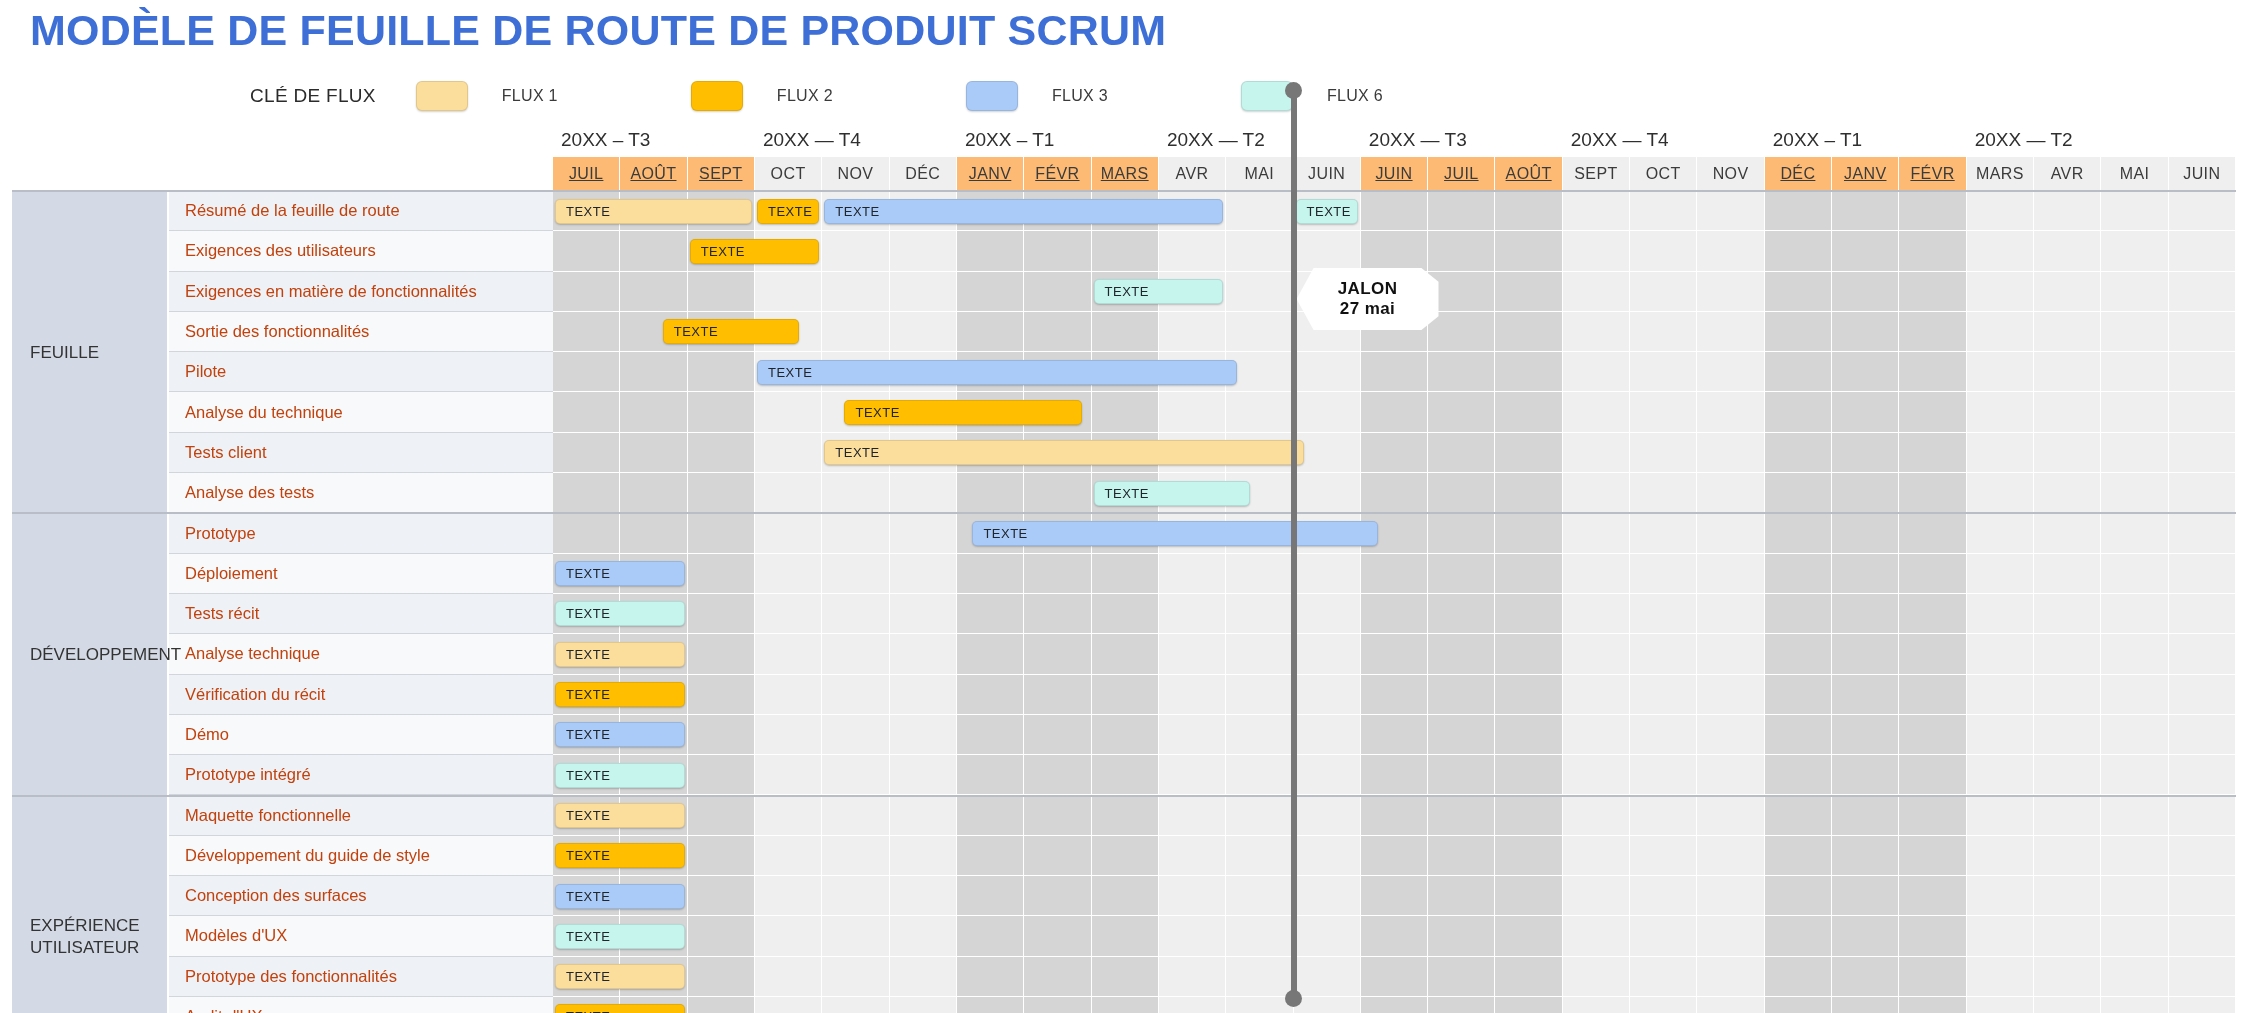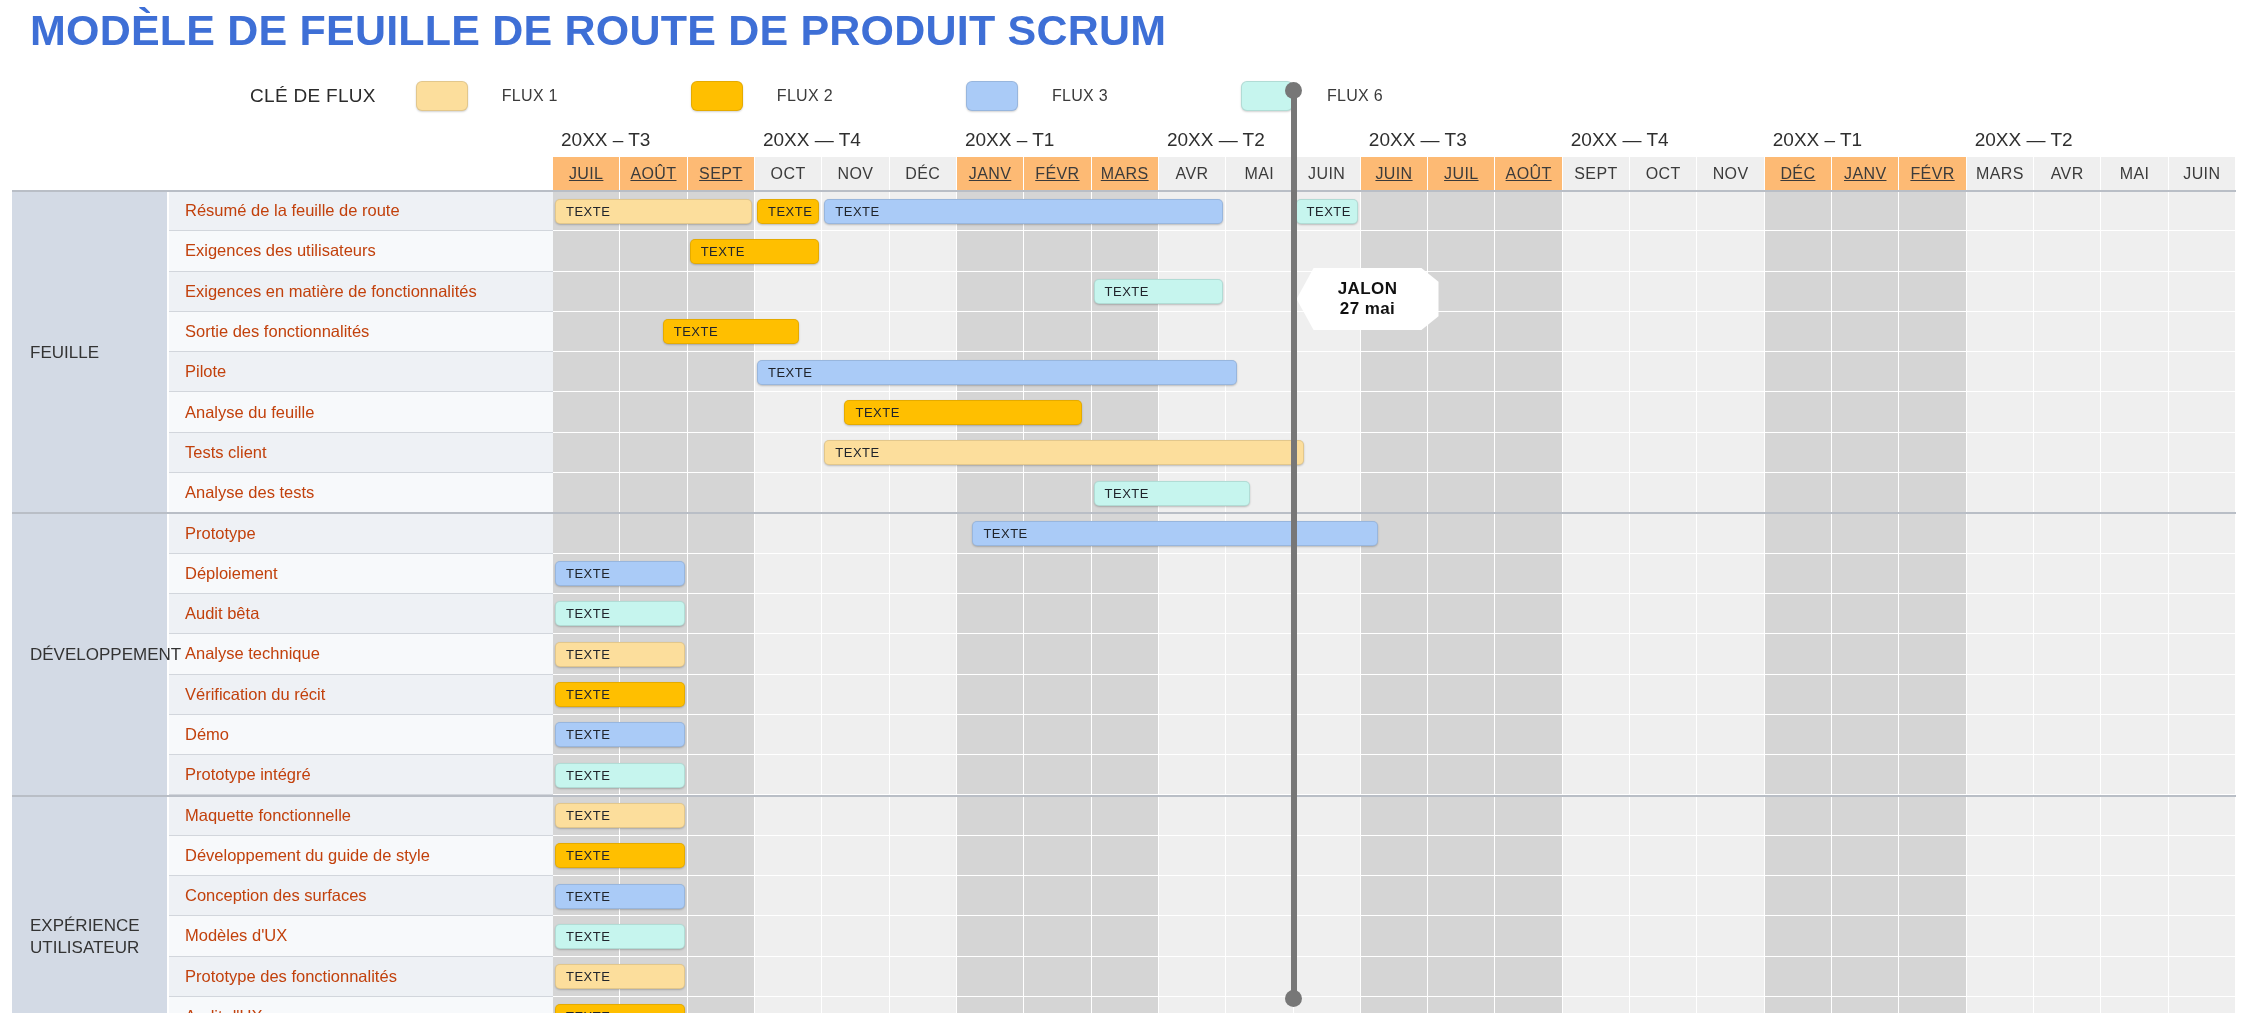--- a/index.html
+++ b/index.html
@@ -325,21 +325,21 @@
             <div class="gcell dark" style="left: 1279.08px; width: 67.32px;"></div>
             <div class="gcell dark" style="left: 1346.4px; width: 67.32px;"></div>
             <div class="gcell light" style="left: 1413.72px; width: 67.32px;"></div>
             <div class="gcell light" style="left: 1481.04px; width: 67.32px;"></div>
             <div class="gcell light" style="left: 1548.36px; width: 67.32px;"></div>
             <div class="gcell light" style="left: 1615.68px; width: 67.32px;"></div>
             <div class="bar" style="left: 203.96px; width: 479.704px; background: rgb(170, 203, 247);">TEXTE</div>
           </div>
         </div>
         <div class="trow">
-          <div class="lbl-task alt">Analyse du feuille</div>
+          <div class="lbl-task alt">Analyse du technique</div>
           <div class="cellband" style="width: 1683px;">
             <div class="gcell dark" style="left: 0px; width: 67.32px;"></div>
             <div class="gcell dark" style="left: 67.32px; width: 67.32px;"></div>
             <div class="gcell dark" style="left: 134.64px; width: 67.32px;"></div>
             <div class="gcell light" style="left: 201.96px; width: 67.32px;"></div>
             <div class="gcell light" style="left: 269.28px; width: 67.32px;"></div>
             <div class="gcell light" style="left: 336.6px; width: 67.32px;"></div>
             <div class="gcell dark" style="left: 403.92px; width: 67.32px;"></div>
             <div class="gcell dark" style="left: 471.24px; width: 67.32px;"></div>
             <div class="gcell dark" style="left: 538.56px; width: 67.32px;"></div>
@@ -482,21 +482,21 @@
             <div class="gcell dark" style="left: 1279.08px; width: 67.32px;"></div>
             <div class="gcell dark" style="left: 1346.4px; width: 67.32px;"></div>
             <div class="gcell light" style="left: 1413.72px; width: 67.32px;"></div>
             <div class="gcell light" style="left: 1481.04px; width: 67.32px;"></div>
             <div class="gcell light" style="left: 1548.36px; width: 67.32px;"></div>
             <div class="gcell light" style="left: 1615.68px; width: 67.32px;"></div>
             <div class="bar" style="left: 2px; width: 129.64px; background: rgb(170, 203, 247);">TEXTE</div>
           </div>
         </div>
         <div class="trow">
-          <div class="lbl-task">Audit bêta</div>
+          <div class="lbl-task">Tests récit</div>
           <div class="cellband" style="width: 1683px;">
             <div class="gcell dark" style="left: 0px; width: 67.32px;"></div>
             <div class="gcell dark" style="left: 67.32px; width: 67.32px;"></div>
             <div class="gcell dark" style="left: 134.64px; width: 67.32px;"></div>
             <div class="gcell light" style="left: 201.96px; width: 67.32px;"></div>
             <div class="gcell light" style="left: 269.28px; width: 67.32px;"></div>
             <div class="gcell light" style="left: 336.6px; width: 67.32px;"></div>
             <div class="gcell dark" style="left: 403.92px; width: 67.32px;"></div>
             <div class="gcell dark" style="left: 471.24px; width: 67.32px;"></div>
             <div class="gcell dark" style="left: 538.56px; width: 67.32px;"></div>

